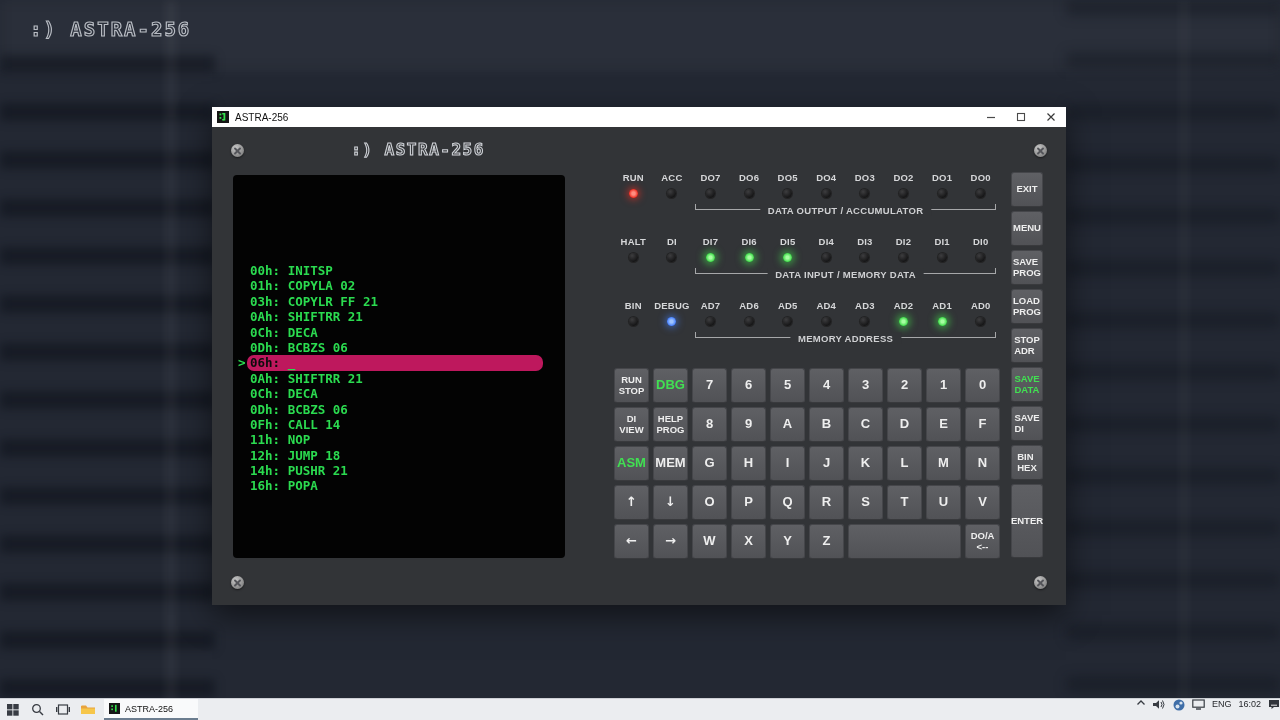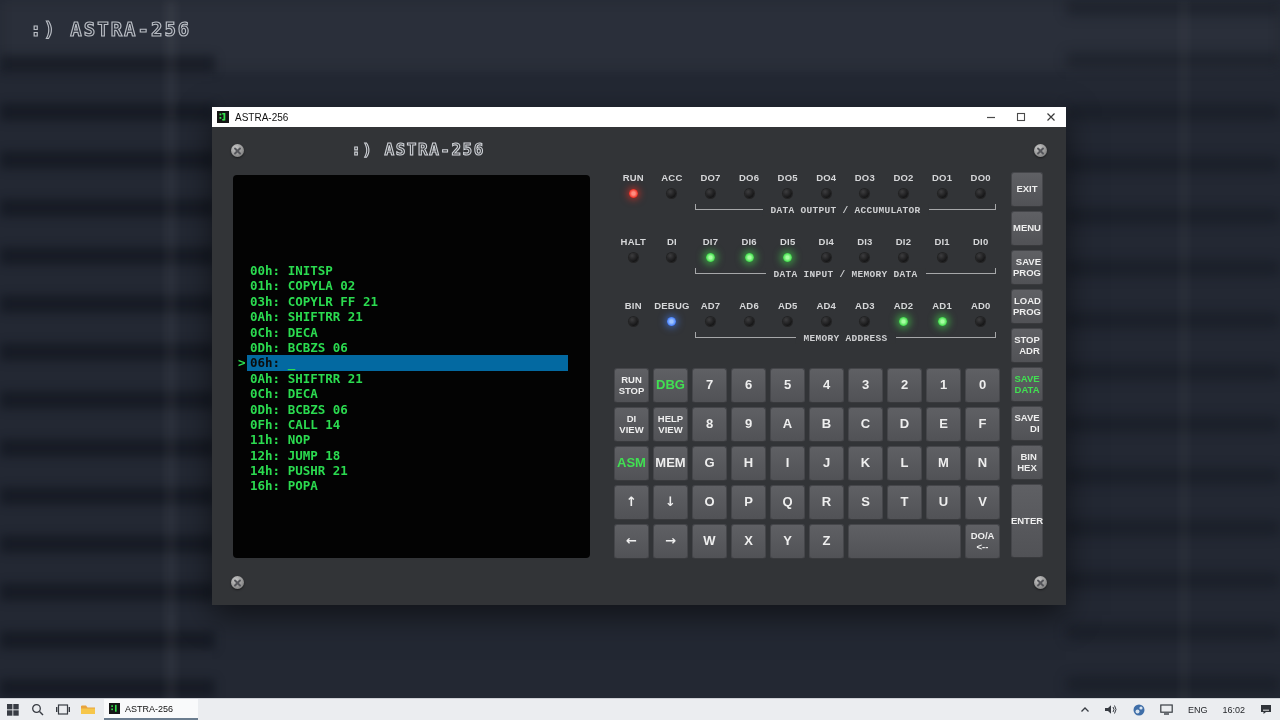--- a/index.html
+++ b/index.html
@@ -32,71 +32,71 @@
   .screw { position:absolute; width:13px; height:13px; border-radius:50%;
     background:radial-gradient(circle at 35% 30%, #c6c6c6, #8e8e8e 65%, #707070); box-shadow:0 1px 2px rgba(0,0,0,.5); }
   .screw::before,.screw::after { content:''; position:absolute; left:2px; right:2px; top:5.5px; height:2px;
     background:#54555a; border-radius:1px; }
   .screw::before { transform:rotate(45deg); } .screw::after { transform:rotate(-45deg); }
 
   .header-logo { position:absolute; left:96px; top:11px; }
   .header-logo text { stroke:#cdd0d5; stroke-width:1.1; font-size:16px; letter-spacing:1.5px; }
 
   
-  .terminal { position:absolute; left:21px; top:48px; width:357px; height:383px; background:#030303;
+  .terminal { position:absolute; left:21px; top:48px; width:332px; height:383px; background:#030303;
     border-radius:4px; padding-top:88px; font-family:"DejaVu Sans Mono", monospace; font-weight:bold;
     font-size:12.5px; color:#2bdb50; overflow:hidden; }
   .tline { height:15.4px; line-height:15.4px; padding-left:17px; white-space:pre; position:relative; }
   .tline.active { padding-left:0; }
   .tline .prompt { position:absolute; left:5px; color:#2bdb50; }
-  .tline .hl { display:block; margin-left:14px; margin-right:22px; background:#0369a1; color:#0c0c0c; padding-left:3px; }
+  .tline .hl { display:block; margin-left:14px; margin-right:22px; background:#be185d; color:#0c0c0c; padding-left:3px;border-radius:7px; }
   .tline .cursor { color:#2bdb50; }
 
   
   .led-panel { position:absolute; left:402px; top:45px; width:386px; }
   .bank { display:grid; grid-template-columns:repeat(10,1fr); margin-bottom:26px; }
   .lbl { text-align:center; font-size:9.5px; font-weight:bold; color:#d6d7d9; height:13px; letter-spacing:.2px; }
   .ledcell { display:flex; justify-content:center; align-items:center; height:16px; }
   .led { width:9px; height:9px; border-radius:50%; }
   .led.off { background:radial-gradient(circle at 35% 30%, #3d3d3f, #161617 70%); box-shadow:0 0 0 1px #232324; }
   .led.red { background:radial-gradient(circle, #ff8d80 0 25%, #ef2a1e 70%); box-shadow:0 0 7px 2px rgba(255,45,35,.55); }
   .led.green { background:radial-gradient(circle, #a5ffa0 0 22%, #37d843 72%); box-shadow:0 0 7px 3px rgba(70,230,80,.5); }
   .led.blue { background:radial-gradient(circle, #9ec4ff 0 22%, #3f7bff 72%); box-shadow:0 0 7px 2px rgba(70,130,255,.55); }
   .bracket { grid-column:3 / 11; height:6px; margin:3px 4px 0; position:relative;
-    border-left:1px solid #a6a7a9; border-right:1px solid #a6a7a9; border-bottom:1px solid #a6a7a9;font-family:Liberation Mono, monospace; }
+    border-left:1px solid #a6a7a9; border-right:1px solid #a6a7a9; border-bottom:1px solid #a6a7a9; }
   .bracket > span { position:absolute; left:50%; top:6px; transform:translate(-50%,-50%); background:#323437;
     padding:0 8px; font-size:9.5px; font-weight:bold; color:#cfd0d2; white-space:nowrap; letter-spacing:.3px; }
 
   
   .keypad { position:absolute; left:402px; top:241px; display:grid; grid-template-columns:repeat(10,35px);
     grid-auto-rows:35px; gap:4px; }
   .key { background:linear-gradient(180deg,#5f6064,#515256); border:1px solid #45464a; border-bottom-color:#393a3d;
     border-radius:3px; color:#eeeeee; font-weight:bold; font-size:13px; display:flex; align-items:center;
     justify-content:center; text-align:center; line-height:1.15; white-space:pre-line; cursor:pointer; }
   .key.small { font-size:9.5px; }
   .key.arrow { font-size:13px; font-family:"DejaVu Sans", sans-serif; }
   .key.accent { color:#41e052; }
 
   
   .side-col { position:absolute; left:799px; top:45px; width:32px; display:flex; flex-direction:column; gap:4px; }
   .sbtn { height:35px; background:linear-gradient(180deg,#5f6064,#515256); border:1px solid #45464a;
     border-bottom-color:#393a3d; border-radius:3px; color:#eeeeee; font-weight:bold; font-size:9.5px;
-    display:flex; align-items:center; justify-content:center; text-align:right; line-height:1.15;
+    display:flex; align-items:center; justify-content:center; text-align:left; line-height:1.15;
     white-space:pre-line; cursor:pointer; }
   .sbtn.accent { color:#41e052; }
   .sbtn.tall { height:74px; }
 
   
   .taskbar { position:absolute; left:0; top:698px; width:1280px; height:22px; background:#ebedf0;
     border-top:1px solid #cdd0d5; display:flex; align-items:stretch; }
   .tb-ico-btn { width:25px; display:flex; align-items:center; justify-content:center; cursor:pointer; }
   .tb-app { margin-left:4px; width:94px; background:#f9fafb; border-bottom:2px solid #6b7d8f;
     display:flex; align-items:center; padding-left:5px; gap:5px; cursor:pointer; }
   .tb-app-label { font-size:9px; color:#111; }
-  .tray { margin-left:auto; display:flex; align-items:center; gap:15px; padding-right:8px; }
+  .tray { margin-left:auto; display:flex; align-items:flex-start; gap:7px; }
   .tray-txt { font-size:9px; color:#26282c; }
   .tray-ico { display:flex; align-items:center; cursor:pointer; }
 </style>
 </head>
 <body>
 
 <div class="bg-layer bg-top"></div>
 <div class="bg-layer bg-rack-left"></div>
 <div class="bg-layer bg-strip1"></div>
 <div class="bg-layer bg-rack-right"></div>
@@ -308,21 +308,21 @@
         <div class="key">6</div>
         <div class="key">5</div>
         <div class="key">4</div>
         <div class="key">3</div>
         <div class="key">2</div>
         <div class="key">1</div>
         <div class="key">0</div>
         <div class="key small">DI
 VIEW</div>
         <div class="key small">HELP
-VIEW</div>
+PROG</div>
         <div class="key">8</div>
         <div class="key">9</div>
         <div class="key">A</div>
         <div class="key">B</div>
         <div class="key">C</div>
         <div class="key">D</div>
         <div class="key">E</div>
         <div class="key">F</div>
         <div class="key accent">ASM</div>
         <div class="key">MEM</div>

